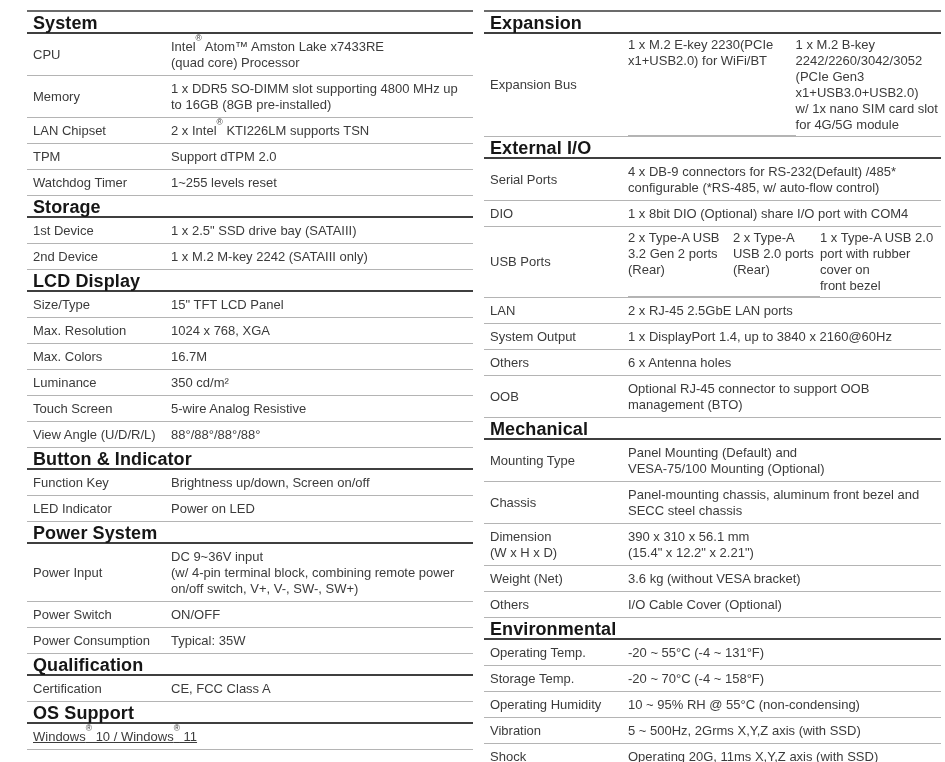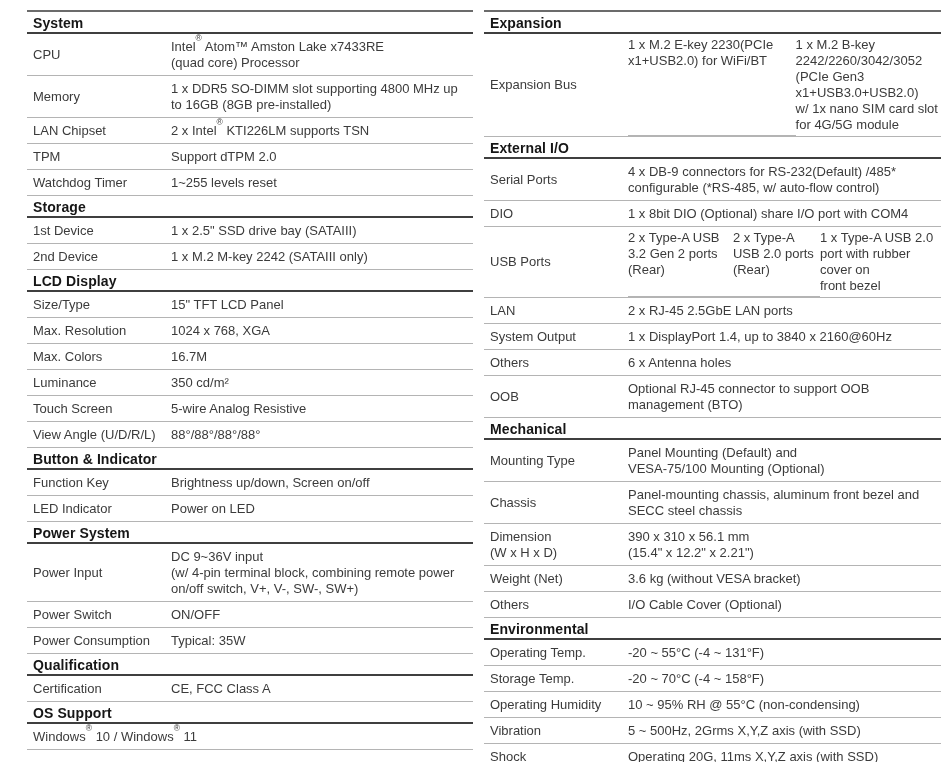--- a/index.html
+++ b/index.html
@@ -20,21 +20,21 @@
     padding-top: 10px;
   }
   .spec-col {
     box-sizing: border-box;
     border-top: 2px solid #6b6b6b;
   }
   .col-left  { margin-left: 27px; width: 446px; }
   .col-right { margin-left: 11px; width: 457px; }
 
   .section-header {
-    font-size: 14px;
+    font-size: 18px;
     font-weight: bold;
     color: #161616;
     line-height: 16px;
     padding: 3px 0 1px 6px;
     border-bottom: 2px solid #3f3f3f;
     letter-spacing: 0.1px;
   }
   .spec-row {
     display: flex;
     align-items: center;
@@ -60,20 +60,21 @@
     display: flex;
   }
   .sub-value {
     padding: 3px 2px 3px 0;
     border-bottom: 1px solid #b4b4b4;
   }
   .sub-value:last-child { border-bottom: none; }
   .full-cell {
     flex: 1;
     padding-left: 6px;
+    text-decoration: underline;
   }
   sup.reg {
     font-size: 8.5px;
     line-height: 0;
     position: relative;
     top: -4px;
   }
 </style>
 </head>
 <body>

